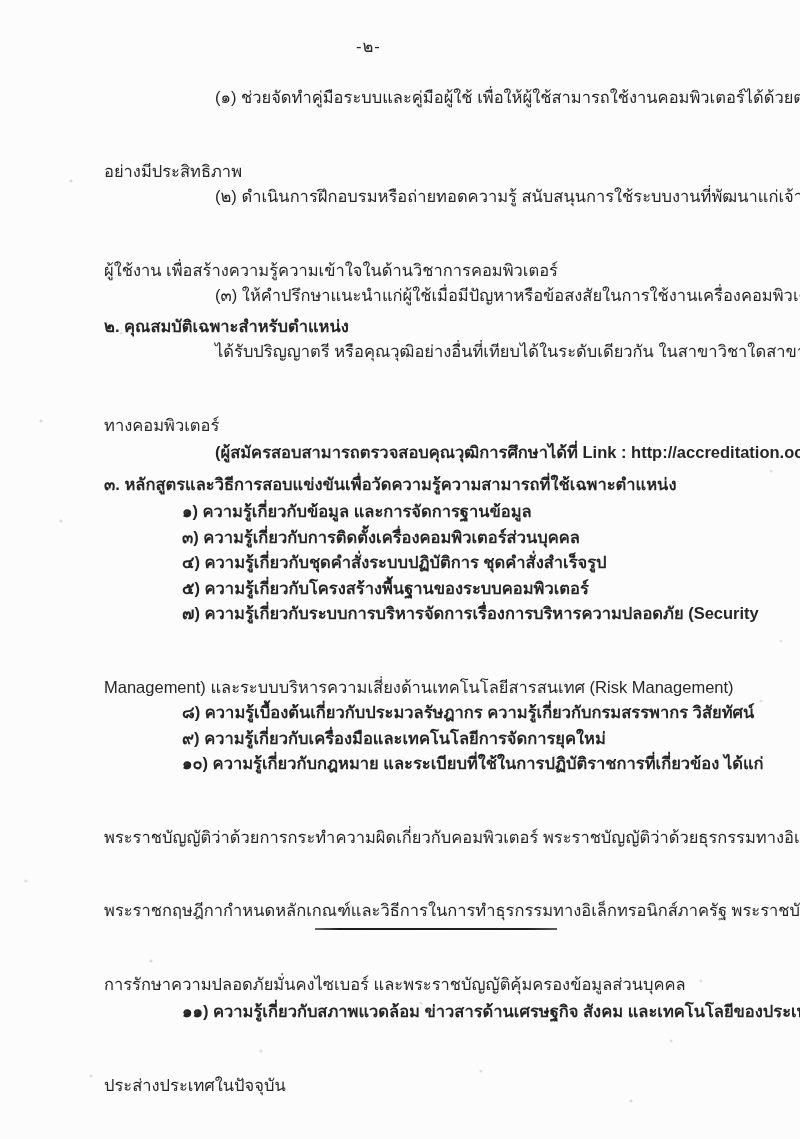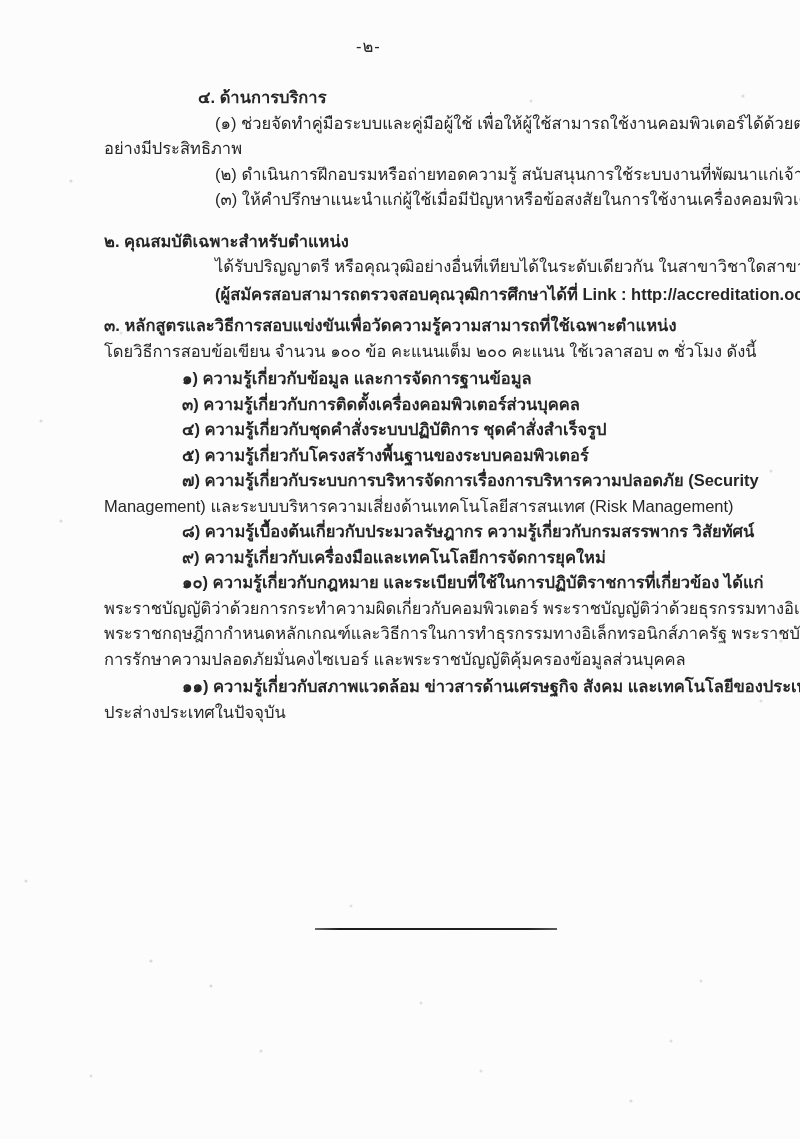--- a/index.html
+++ b/index.html
@@ -44,51 +44,51 @@
     top:0;left:104px;
     width:660px;
     padding-top:85px;
   }
   .line{
     font-size:16.5px;
     line-height:25.5px;
     white-space:nowrap;
   }
   .bold{font-weight:700;}
-  .indent-none{padding-left:0;}
+  .indent-none{padding-left:0;margin-top:48px;}
   .indent-h4{padding-left:94px;}
   .indent-tab{padding-left:111px;}
   .indent-list{padding-left:78px;font-weight:bold;}
   .gap-xs{margin-top:2px;}
-  .gap-sm{margin-top:16px;}
+  .gap-sm{margin-top:5px;}
   .gap-md{margin-top:6px;}
   .divider{
     position:absolute;
     top:928px;left:315px;
     width:242px;height:2px;
     background:linear-gradient(90deg,#6a6a6a,#1c1c1c 10%,#222 88%,#5a5a5a);
   }
 </style>
 </head>
 <body>
 
 <div class="page">
   <div class="speckles"></div>
   <div class="pagenum line">-๒-</div>
   <div class="content" id="doc-lines">
-      <div class="line indent-h4 bold">๔. ด้านการบริการ</div>
       <div class="line indent-tab">(๑) ช่วยจัดทำคู่มือระบบและคู่มือผู้ใช้ เพื่อให้ผู้ใช้สามารถใช้งานคอมพิวเตอร์ได้ด้วยตนเอง</div>
       <div class="line indent-none">อย่างมีประสิทธิภาพ</div>
       <div class="line indent-tab">(๒) ดำเนินการฝึกอบรมหรือถ่ายทอดความรู้ สนับสนุนการใช้ระบบงานที่พัฒนาแก่เจ้าหน้าที่</div>
+      <div class="line indent-none">ผู้ใช้งาน เพื่อสร้างความรู้ความเข้าใจในด้านวิชาการคอมพิวเตอร์</div>
       <div class="line indent-tab">(๓) ให้คำปรึกษาแนะนำแก่ผู้ใช้เมื่อมีปัญหาหรือข้อสงสัยในการใช้งานเครื่องคอมพิวเตอร์</div>
       <div class="line indent-none bold gap-sm">๒. คุณสมบัติเฉพาะสำหรับตำแหน่ง</div>
       <div class="line indent-tab">ได้รับปริญญาตรี หรือคุณวุฒิอย่างอื่นที่เทียบได้ในระดับเดียวกัน ในสาขาวิชาใดสาขาวิชาหนึ่ง</div>
+      <div class="line indent-none">ทางคอมพิวเตอร์</div>
       <div class="line indent-tab bold gap-xs">(ผู้สมัครสอบสามารถตรวจสอบคุณวุฒิการศึกษาได้ที่ Link : http://accreditation.ocsc.go.th)</div>
       <div class="line indent-none bold gap-md">๓. หลักสูตรและวิธีการสอบแข่งขันเพื่อวัดความรู้ความสามารถที่ใช้เฉพาะตำแหน่ง</div>
-      <div class="line indent-none">โดยวิธีการสอบข้อเขียน จำนวน ๑๐๐ ข้อ คะแนนเต็ม ๒๐๐ คะแนน ใช้เวลาสอบ ๓ ชั่วโมง ดังนี้</div>
       <div class="line indent-list gap-xs">๑) ความรู้เกี่ยวกับข้อมูล และการจัดการฐานข้อมูล</div>
       <div class="line indent-list">๓) ความรู้เกี่ยวกับการติดตั้งเครื่องคอมพิวเตอร์ส่วนบุคคล</div>
       <div class="line indent-list">๔) ความรู้เกี่ยวกับชุดคำสั่งระบบปฏิบัติการ ชุดคำสั่งสำเร็จรูป</div>
       <div class="line indent-list">๕) ความรู้เกี่ยวกับโครงสร้างพื้นฐานของระบบคอมพิวเตอร์</div>
       <div class="line indent-list">๗) ความรู้เกี่ยวกับระบบการบริหารจัดการเรื่องการบริหารความปลอดภัย (Security</div>
       <div class="line indent-none">Management) และระบบบริหารความเสี่ยงด้านเทคโนโลยีสารสนเทศ (Risk Management)</div>
       <div class="line indent-list">๘) ความรู้เบื้องต้นเกี่ยวกับประมวลรัษฎากร ความรู้เกี่ยวกับกรมสรรพากร วิสัยทัศน์</div>
       <div class="line indent-list">๙) ความรู้เกี่ยวกับเครื่องมือและเทคโนโลยีการจัดการยุคใหม่</div>
       <div class="line indent-list">๑๐) ความรู้เกี่ยวกับกฎหมาย และระเบียบที่ใช้ในการปฏิบัติราชการที่เกี่ยวข้อง ได้แก่</div>
       <div class="line indent-none">พระราชบัญญัติว่าด้วยการกระทำความผิดเกี่ยวกับคอมพิวเตอร์ พระราชบัญญัติว่าด้วยธุรกรรมทางอิเล็กทรอนิกส์</div>

